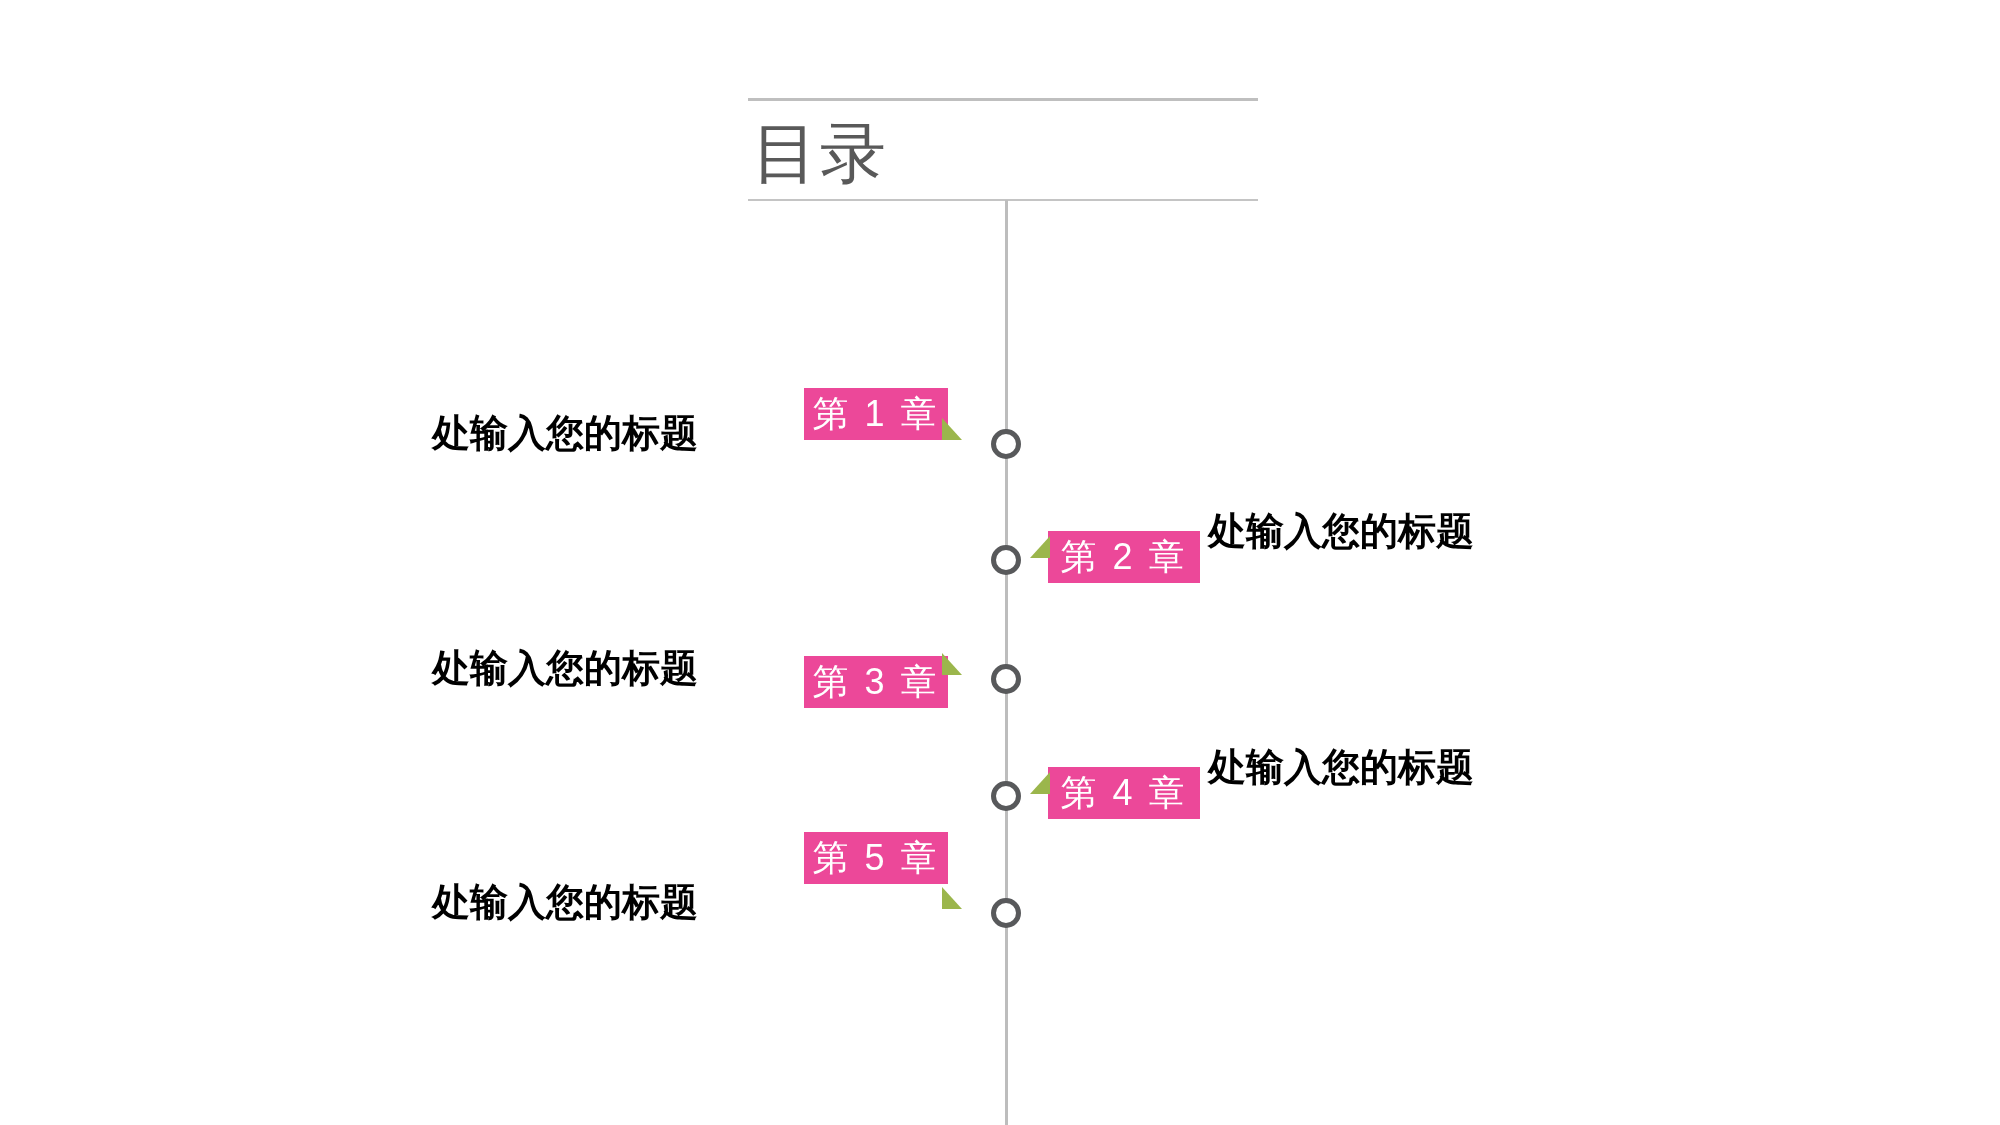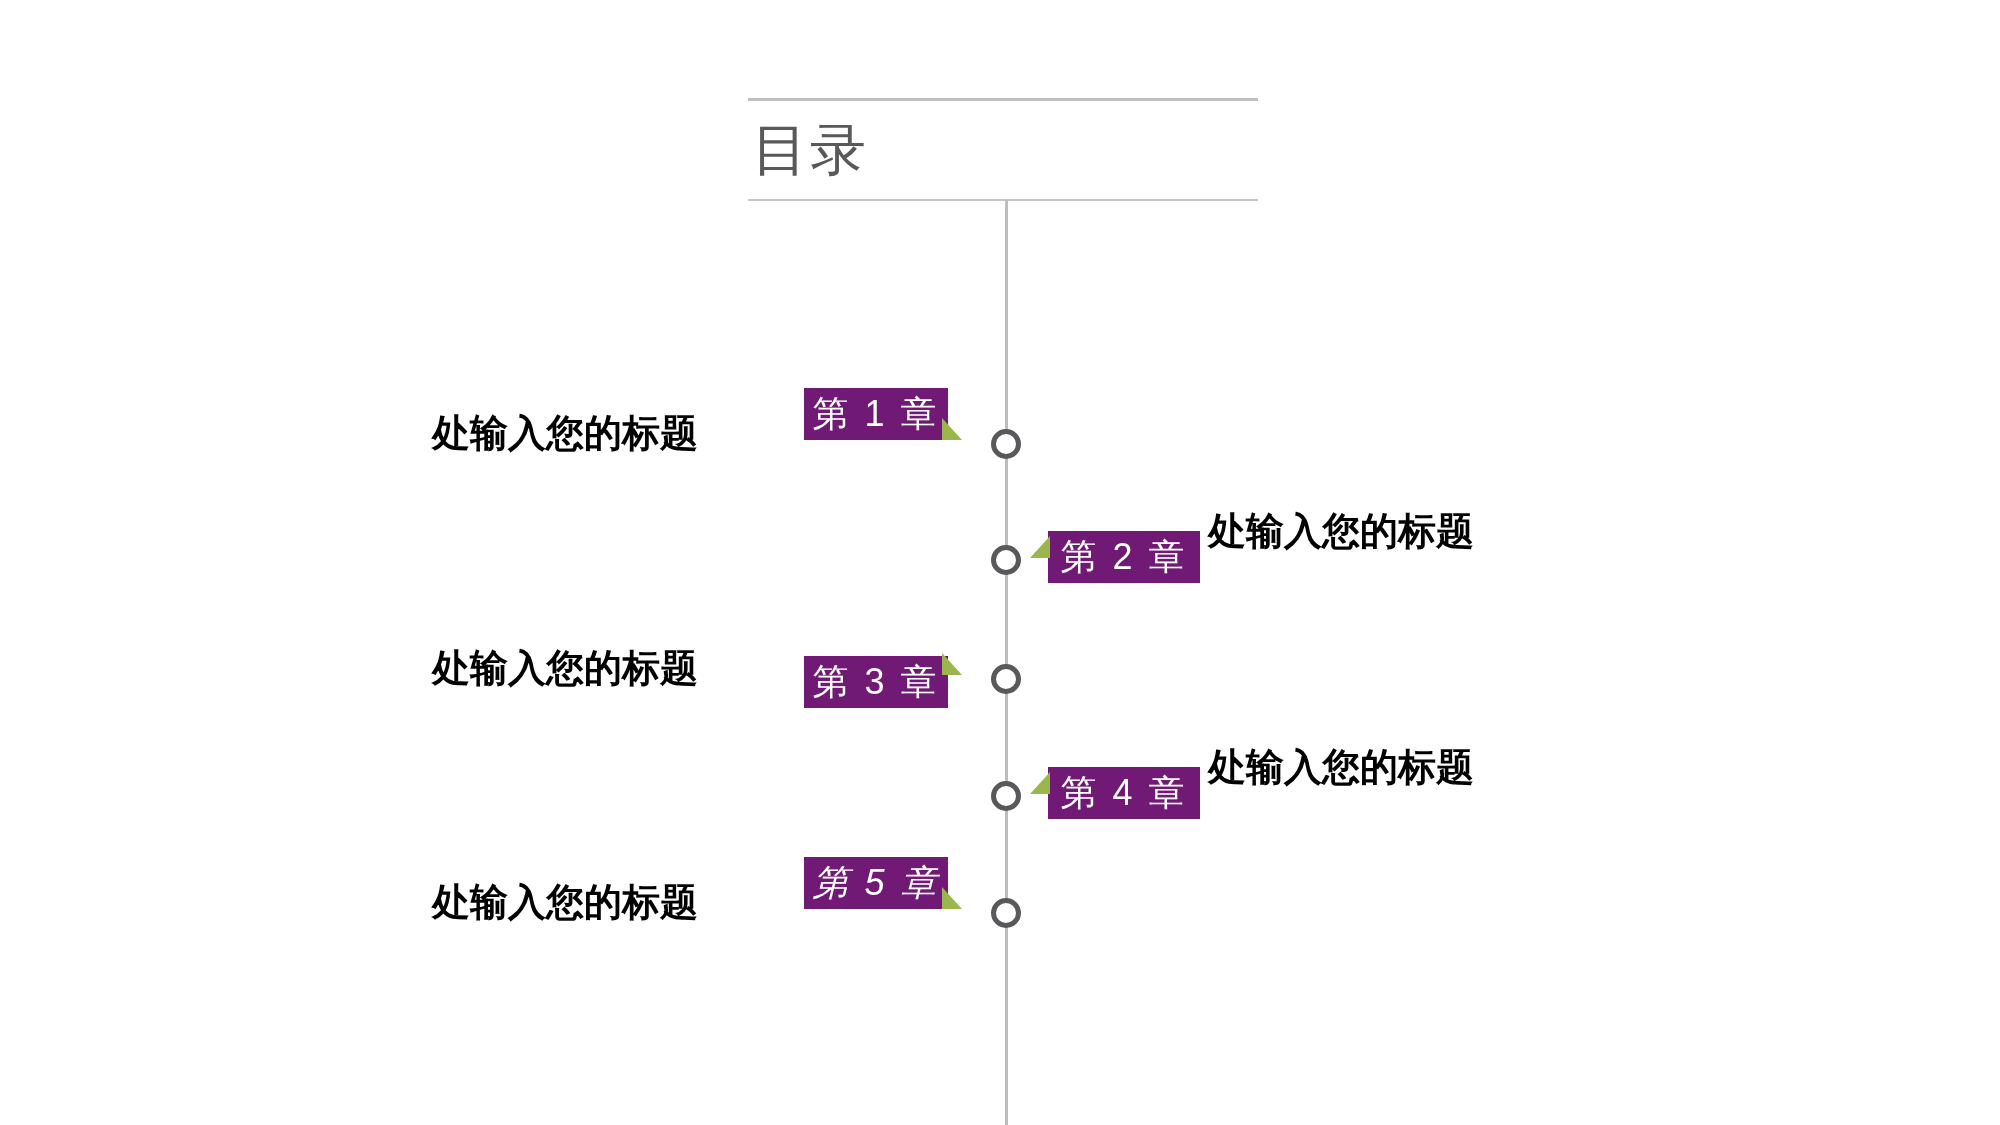--- a/index.html
+++ b/index.html
@@ -34,27 +34,27 @@
     left: 748px;
     top: 199px;
     width: 510px;
     height: 2px;
     background: #c4c4c4;
   }
   .page-title {
     position: absolute;
     left: 752px;
     top: 106px;
-    font-size: 56px;
+    font-size: 66px;
     line-height: 96px;
     letter-spacing: 2px;
     color: #595959;
     font-weight: 400;
     white-space: nowrap;
-    font-family: Liberation Mono, monospace;
+    font-family: Liberation Serif, serif;
   }
 
   
   .timeline-axis {
     position: absolute;
     left: 1005px;
     top: 200px;
     width: 3px;
     height: 925px;
     background: #bdbdbd;
@@ -78,21 +78,21 @@
     border: 5px solid #58595b;
     border-radius: 50%;
     background: #ffffff;
     box-sizing: border-box;
   }
 
   
   .badge {
     position: absolute;
     height: 52px;
-    background: #701a75;
+    background: #ec4899;
     color: #ffffff;
     font-size: 36px;
     line-height: 52px;
     letter-spacing: 3px;
     white-space: nowrap;
     text-align: center;
     box-sizing: border-box;
   }
   .badge-tail {
     position: absolute;
@@ -175,20 +175,20 @@
         <div class="chapter-title" style="top: 642px;">处输入您的标题</div>
         <div class="node-marker" style="top: 679px;"></div>
       </div>
       <div class="chapter-row row-right">
         <div class="badge" style="top: 742px; text-align: center;">第 4 章</div>
         <div class="badge-tail" style="top: 772px;"></div>
         <div class="chapter-title" style="top: 741px;">处输入您的标题</div>
         <div class="node-marker" style="top: 796px;"></div>
       </div>
       <div class="chapter-row row-left">
-        <div class="badge" style="top: 857px; font-style: italic;">第 5 章</div>
+        <div class="badge" style="top: 832px;">第 5 章</div>
         <div class="badge-tail" style="top: 887px;"></div>
         <div class="chapter-title" style="top: 876px;">处输入您的标题</div>
         <div class="node-marker" style="top: 913px;"></div>
       </div>
     </div>
 
 </div>
 
 </body></html>

